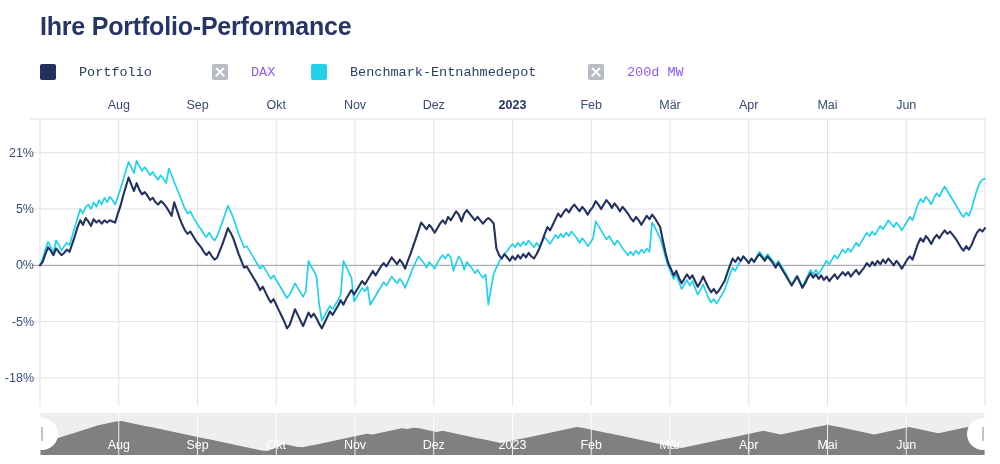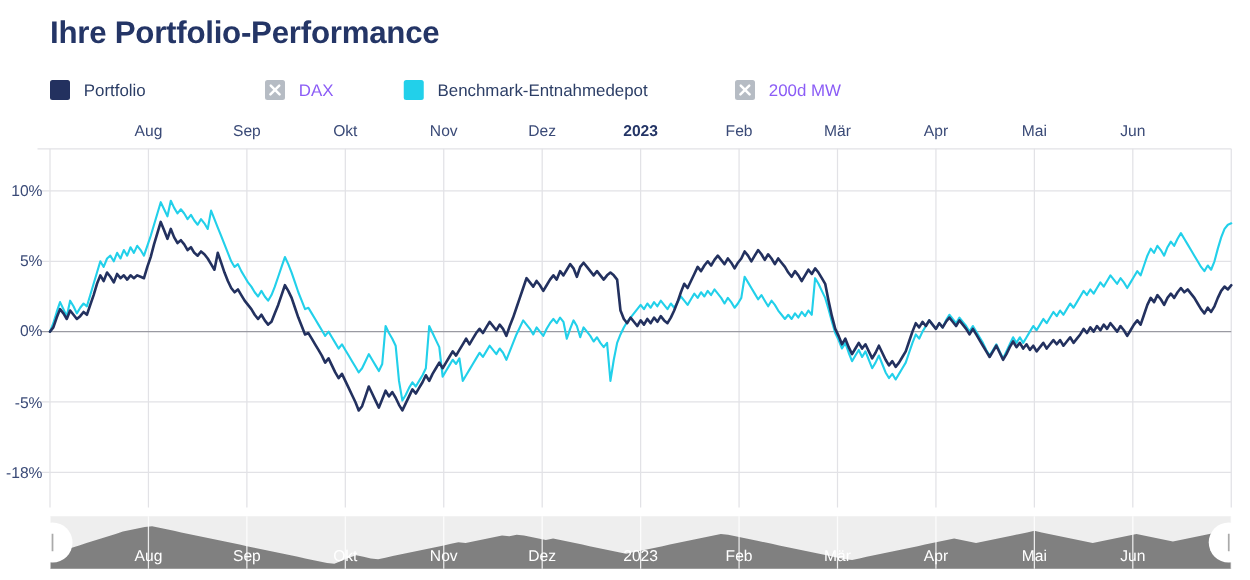--- a/index.html
+++ b/index.html
@@ -12,21 +12,21 @@
   }
   .wrap{position:relative;width:1000px;height:352px;}
 
   .title{
     position:absolute;left:40px;top:12px;
     font-size:25px;font-weight:bold;letter-spacing:-0.2px;
     color:#243566;
   }
 
   .legend{position:absolute;left:40px;top:64px;height:24px;}
-  .legend-item{position:absolute;display:flex;align-items:center;gap:11px;cursor:pointer;}
+  .legend-item{position:absolute;display:flex;align-items:center;gap:23px;cursor:pointer;font-family:Liberation Mono, monospace;}
   .legend-item .lbl{font-size:13.5px;color:#2c3e66;white-space:nowrap;}
   .legend-item.off .lbl{color:#8b5cf6;}
   .swatch{width:16px;height:16px;border-radius:2px;display:block;flex:none;position:relative;}
   .swatch.xmark::before,.swatch.xmark::after{
     content:"";position:absolute;left:2px;top:7px;width:12px;height:2.4px;background:#fff;border-radius:1px;
   }
   .swatch.xmark::before{transform:rotate(45deg);}
   .swatch.xmark::after{transform:rotate(-45deg);}
 
   .xlabels{position:absolute;left:0;top:98px;width:1000px;height:18px;}
@@ -59,21 +59,21 @@
 
   <div class="legend">
     <div class="legend-item" style="left:0px;">
       <span class="swatch" style="background: rgb(35, 49, 95);"></span>
       <span class="lbl">Portfolio</span>
     </div>
     <div class="legend-item off" style="left:172px;">
       <span class="swatch xmark" style="background: rgb(182, 188, 196);"></span>
       <span class="lbl">DAX</span>
     </div>
-    <div class="legend-item" style="left:283px;">
+    <div class="legend-item" style="left:271px;">
       <span class="swatch" style="background: rgb(34, 208, 234);"></span>
       <span class="lbl">Benchmark-Entnahmedepot</span>
     </div>
     <div class="legend-item off" style="left:548px;justify-content:space-between;">
       <span class="swatch xmark" style="background: rgb(182, 188, 196);"></span>
       <span class="lbl">200d MW</span>
     </div>
   </div>
 
   <div class="xlabels" id="xlabels">
@@ -131,21 +131,21 @@
         <circle cx="42" cy="434" r="16" fill="#ffffff"></circle>
         <line x1="42" y1="427" x2="42" y2="441" stroke="#aaaaaa" stroke-width="1.4"></line>
       </g>
       <g>
         <circle cx="983" cy="434" r="16" fill="#ffffff"></circle>
         <line x1="983" y1="427" x2="983" y2="441" stroke="#aaaaaa" stroke-width="1.4"></line>
       </g>
     </svg>
 
   <div class="ylabels" id="ylabels">
-      <span style="left: 34px; top: 152.765px;">10%</span>
+      <span style="left: 34px; top: 152.765px;">21%</span>
       <span style="left: 34px; top: 209.039px;">5%</span>
       <span style="left: 34px; top: 265.314px;">0%</span>
       <span style="left: 34px; top: 321.588px;">-5%</span>
       <span style="left: 34px; top: 377.863px;">-18%</span>
     </div>
 
   <div class="navlabels" id="navlabels">
       <span style="left: 118.75px; top: 438px;">Aug</span>
       <span style="left: 197.5px; top: 438px;">Sep</span>
       <span style="left: 276.25px; top: 438px;">Okt</span>

